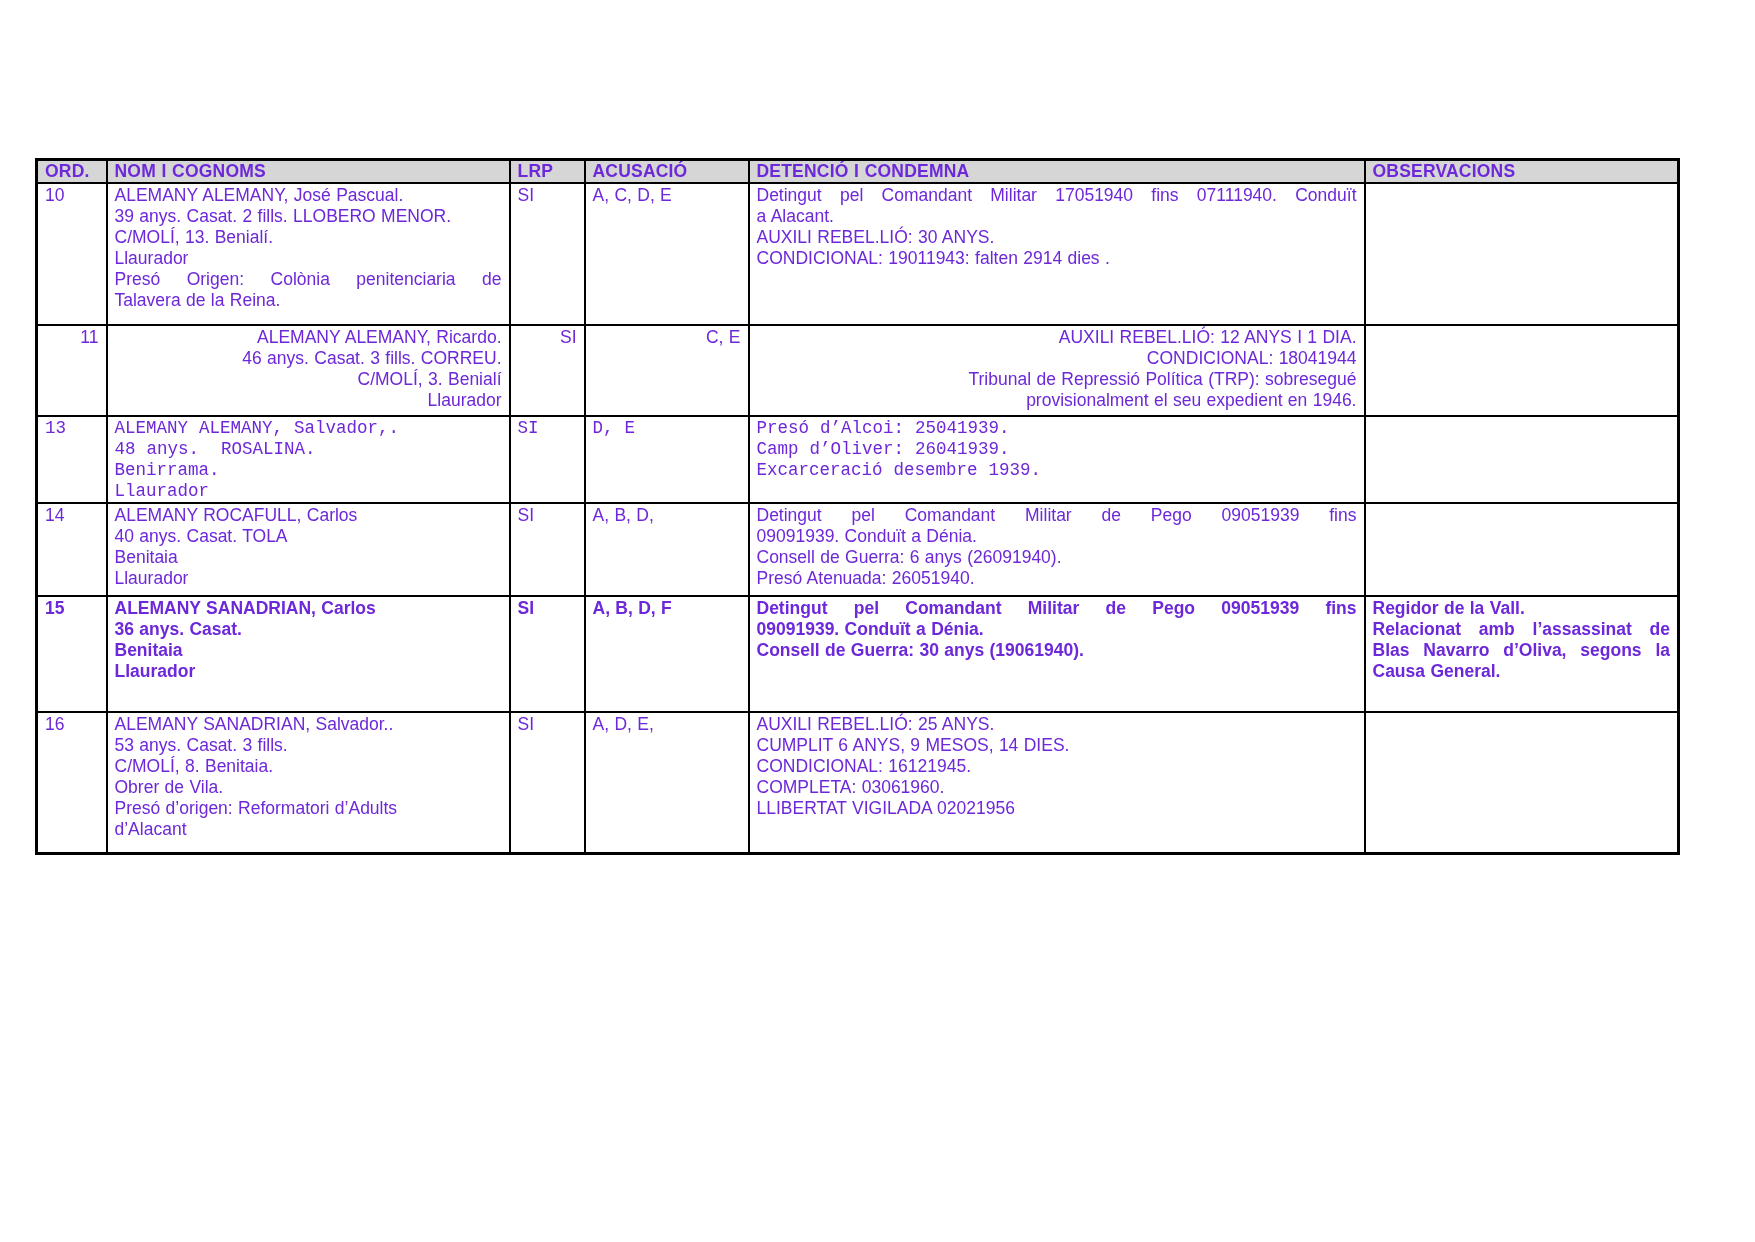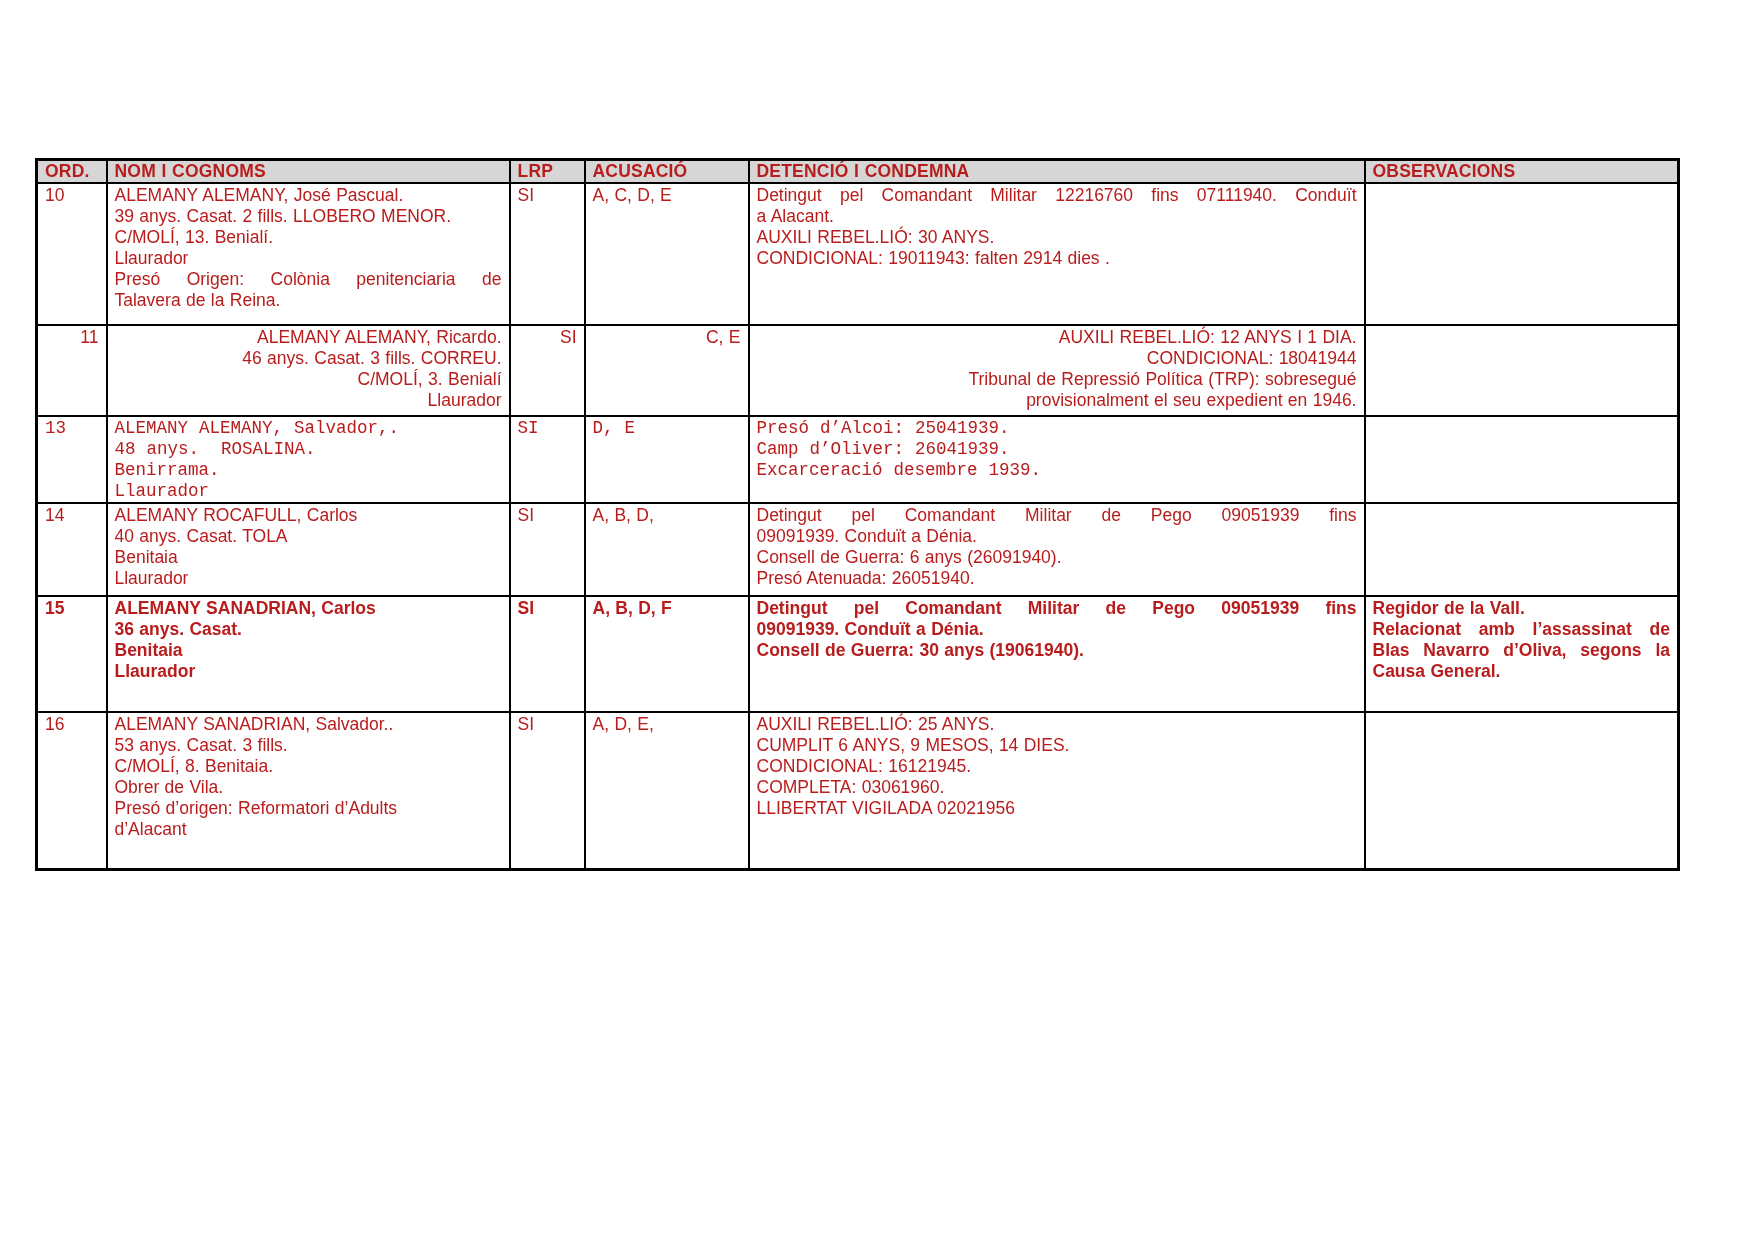--- a/index.html
+++ b/index.html
@@ -4,21 +4,21 @@
 <style>
   html, body { margin: 0; padding: 0; }
   body { background: #e8e8e8; }
   .page {
     position: relative;
     width: 1755px;
     height: 1242px;
     background: #ffffff;
     overflow: hidden;
     font-family: "Liberation Sans", "DejaVu Sans", sans-serif;
-    color: #b91c1c;
+    color: #6d28d9;
   }
   table.doc {
     position: absolute;
     left: 35px;
     top: 158px;
     width: 1642px;
     border-collapse: collapse;
     table-layout: fixed;
     border: 3px solid #000000;
   }
@@ -41,21 +41,21 @@
     letter-spacing: 0.2px;
     white-space: nowrap;
   }
   tr.hdr  { height: 23px; }
   tr.r0   { height: 142px; margin-left: 19px; }
   tr.r1   { height: 91px; text-align: right; }
   tr.r2   { height: 92px; }
   tr.r3   { height: 82px; font-family: Liberation Mono, monospace; }
   tr.r4   { height: 93px; padding-left: 43px; }
   tr.r5   { height: 116px; font-weight: bold; }
-  tr.r6   { height: 158px; }
+  tr.r6   { height: 142px; }
   .ln { white-space: pre; }
   .ln.j {
     white-space: normal;
     text-align: justify;
     text-align-last: justify;
   }
 </style>
 </head>
 <body>
 
@@ -92,21 +92,21 @@
         <div class="ln j">Presó Origen: Colònia penitenciaria de</div>
         <div class="ln">Talavera de la Reina.</div>
       </td>
       <td>
             <div class="ln">SI</div>
           </td>
       <td>
             <div class="ln">A, C, D, E</div>
           </td>
       <td>
-        <div class="ln j">Detingut pel Comandant Militar 12216760 fins 07111940. Conduït</div>
+        <div class="ln j">Detingut pel Comandant Militar 17051940 fins 07111940. Conduït</div>
         <div class="ln">a Alacant.</div>
         <div class="ln">AUXILI REBEL.LIÓ: 30 ANYS.</div>
         <div class="ln">CONDICIONAL: 19011943: falten 2914 dies .</div>
       </td>
       <td></td>
     </tr>
 
     <tr class="r1">
       <td>
             <div class="ln">11</div>

